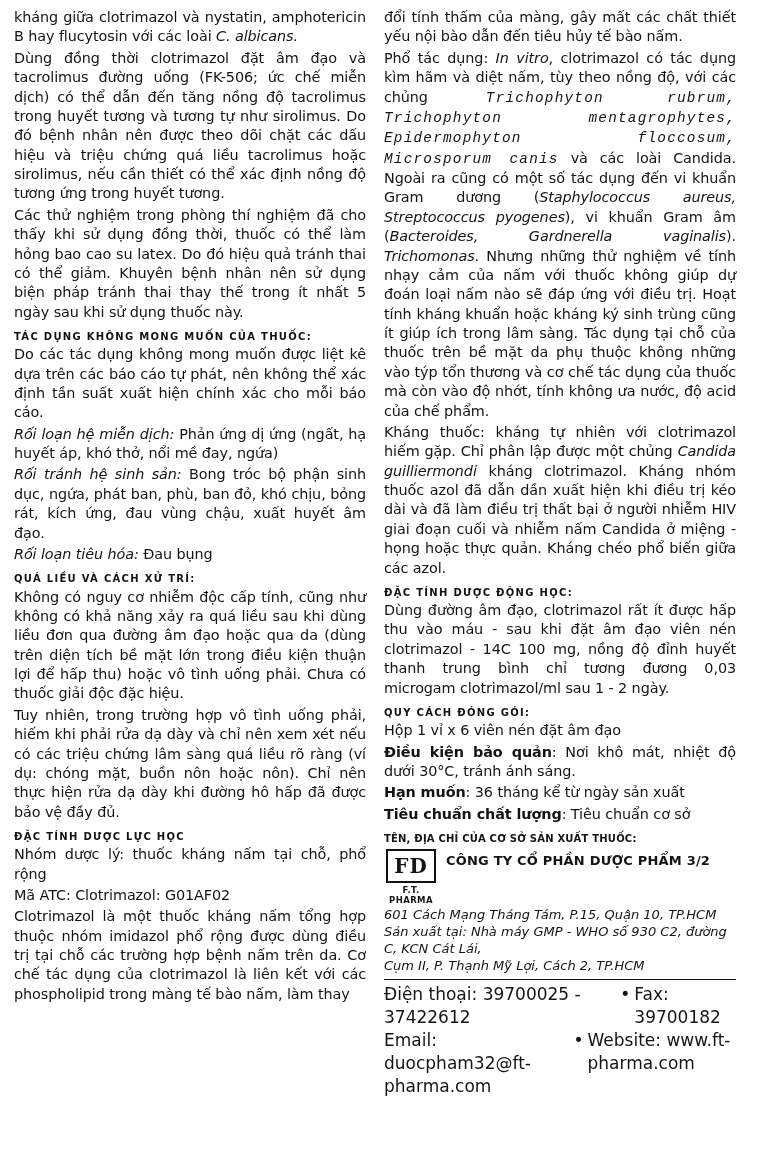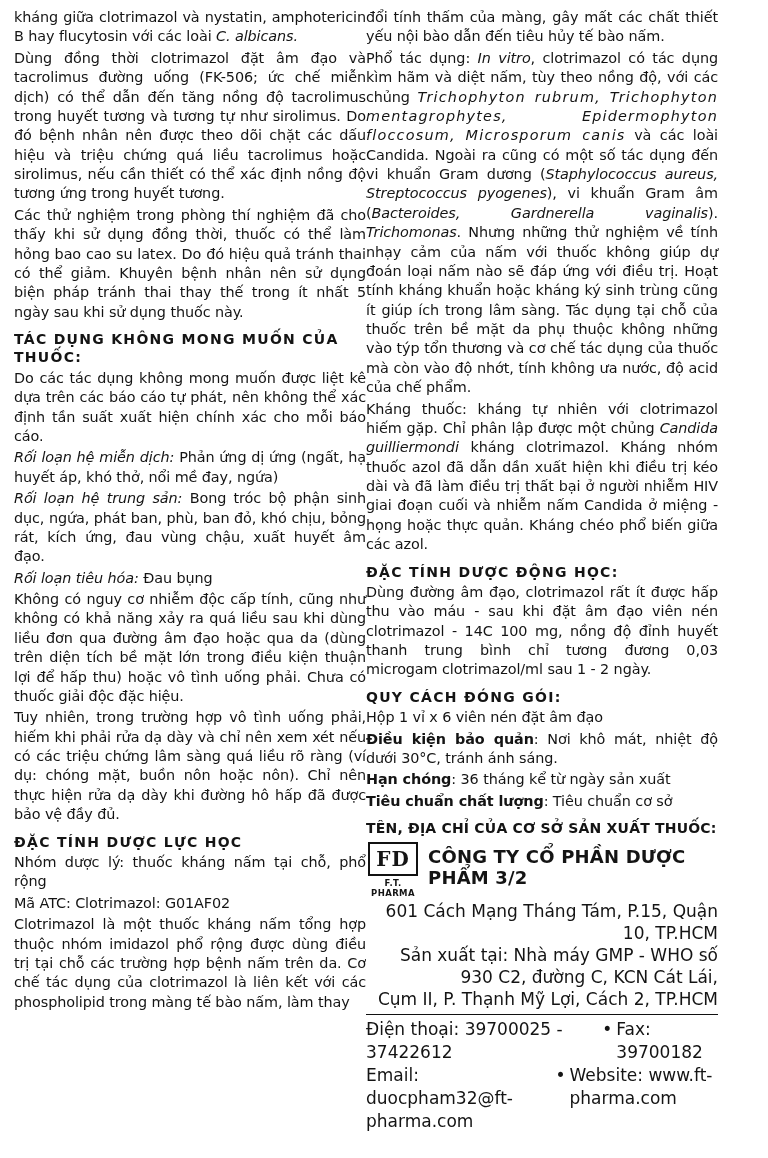--- a/index.html
+++ b/index.html
@@ -15,49 +15,51 @@
     position: relative;
     overflow: hidden;
   }
   .page {
     width: 768px;
     height: 1158px;
     box-sizing: border-box;
     padding: 8px 14px 6px 14px;
     display: flex;
     flex-direction: row;
+    gap: 18px;
   }
   .col {
     width: 352px;
     flex: 0 0 352px;
   }
   p {
     margin: 0 0 2px 0;
     font-size: 14.4px;
     line-height: 1.345;
     text-align: justify;
     text-justify: inter-word;
     letter-spacing: -0.1px;
   }
   .head {
     margin: 8px 0 2px 0;
-    font-size: 14px;
+    font-size: 10px;
     font-weight: bold;
     line-height: 1.32;
     letter-spacing: 0.2px;
     text-align: left;
   }
   .head-wide {
     letter-spacing: 1.3px;
   }
   .it { font-style: italic; }
   .b { font-weight: bold; }
   .spaced-it {
     font-style: italic;
     letter-spacing: 1.2px;
+    font-family: Liberation Mono, monospace;
   }
   .bold-italic-block {
     margin: 4px 0 3px 0;
     font-size: 14.4px;
     font-weight: bold;
     font-style: italic;
     line-height: 1.36;
     text-align: justify;
   }
   
@@ -89,32 +91,33 @@
     line-height: 1;
     font-family: "DejaVu Serif", serif;
   }
   .logo-caption {
     font-size: 8.5px;
     font-weight: bold;
     letter-spacing: 0.4px;
     margin-top: 2px;
   }
   .maker-name {
-    font-size: 18px;
+    font-size: 13px;
     font-weight: bold;
     letter-spacing: 0.2px;
     padding-top: 6px;
   }
   .maker-lines {
     margin-top: 2px;
   }
   .maker-line {
-    font-size: 17px;
+    font-size: 13px;
     line-height: 1.3;
-    text-align: right;
+    text-align: left;
+    font-style: italic;
   }
   .maker-sep {
     border: 0;
     border-top: 1.6px solid #111;
     margin: 4px 0 3px 0;
   }
   .contact-row {
     display: flex;
     justify-content: space-between;
     font-size: 17px;
@@ -136,25 +139,26 @@
     <p>Dùng đồng thời clotrimazol đặt âm đạo và tacrolimus đường uống (FK-506; ức chế miễn dịch) có thể dẫn đến tăng nồng độ tacrolimus trong huyết tương và tương tự như sirolimus. Do đó bệnh nhân nên được theo dõi chặt các dấu hiệu và triệu chứng quá liều tacrolimus hoặc sirolimus, nếu cần thiết có thể xác định nồng độ tương ứng trong huyết tương.</p>
 
     <p>Các thử nghiệm trong phòng thí nghiệm đã cho thấy khi sử dụng đồng thời, thuốc có thể làm hỏng bao cao su latex. Do đó hiệu quả tránh thai có thể giảm. Khuyên bệnh nhân nên sử dụng biện pháp tránh thai thay thế trong ít nhất 5 ngày sau khi sử dụng thuốc này.</p>
 
     <div class="head head-wide">TÁC DỤNG KHÔNG MONG MUỐN CỦA THUỐC:</div>
 
     <p>Do các tác dụng không mong muốn được liệt kê dựa trên các báo cáo tự phát, nên không thể xác định tần suất xuất hiện chính xác cho mỗi báo cáo.</p>
 
     <p><span class="it">Rối loạn hệ miễn dịch:</span><span> Phản ứng dị ứng (ngất, hạ huyết áp, khó thở, nổi mề đay, ngứa)</span></p>
 
-    <p><span class="it">Rối loạn hệ trung sản:</span><span> Bong tróc bộ phận sinh dục, ngứa, phát ban, phù, ban đỏ, khó chịu, bỏng rát, kích ứng, đau vùng chậu, xuất huyết âm đạo.</span></p>
+    <p><span class="it">Rối tránh hệ sinh sản:</span><span> Bong tróc bộ phận sinh dục, ngứa, phát ban, phù, ban đỏ, khó chịu, bỏng rát, kích ứng, đau vùng chậu, xuất huyết âm đạo.</span></p>
 
     <p><span class="it">Rối loạn tiêu hóa:</span><span> Đau bụng</span></p>
 
 
+    <div class="head head-wide">QUÁ LIỀU VÀ CÁCH XỬ TRÍ:</div>
 
     <p>Không có nguy cơ nhiễm độc cấp tính, cũng như không có khả năng xảy ra quá liều sau khi dùng liều đơn qua đường âm đạo hoặc qua da (dùng trên diện tích bề mặt lớn trong điều kiện thuận lợi để hấp thu) hoặc vô tình uống phải. Chưa có thuốc giải độc đặc hiệu.</p>
 
     <p>Tuy nhiên, trong trường hợp vô tình uống phải, hiếm khi phải rửa dạ dày và chỉ nên xem xét nếu có các triệu chứng lâm sàng quá liều rõ ràng (ví dụ: chóng mặt, buồn nôn hoặc nôn). Chỉ nên thực hiện rửa dạ dày khi đường hô hấp đã được bảo vệ đầy đủ.</p>
 
     <div class="head head-wide">ĐẶC TÍNH DƯỢC LỰC HỌC</div>
 
     <p>Nhóm dược lý: thuốc kháng nấm tại chỗ, phổ rộng</p>
 
     <p>Mã ATC: Clotrimazol: G01AF02</p>
@@ -175,21 +179,21 @@
 
     <p>Dùng đường âm đạo, clotrimazol rất ít được hấp thu vào máu - sau khi đặt âm đạo viên nén clotrimazol - 14C 100 mg, nồng độ đỉnh huyết thanh trung bình chỉ tương đương 0,03 microgam clotrimazol/ml sau 1 - 2 ngày.</p>
 
     <div class="head head-wide">QUY CÁCH ĐÓNG GÓI:</div>
 
     <p>Hộp 1 vỉ x 6 viên nén đặt âm đạo</p>
 
 
     <p><span class="b">Điều kiện bảo quản</span><span>: Nơi khô mát, nhiệt độ dưới 30°C, tránh ánh sáng.</span></p>
 
-    <p><span class="b">Hạn chóng</span><span>: 36 tháng kể từ ngày sản xuất</span></p>
+    <p><span class="b">Hạn muốn</span><span>: 36 tháng kể từ ngày sản xuất</span></p>
 
     <p><span class="b">Tiêu chuẩn chất lượng</span><span>: Tiêu chuẩn cơ sở</span></p>
 
     <div class="head">TÊN, ĐỊA CHỈ CỦA CƠ SỞ SẢN XUẤT THUỐC:</div>
 
     <div class="maker">
       <div class="maker-top">
         <div class="logo">
           <div class="logo-box">FD</div>
           <div class="logo-caption">F.T. PHARMA</div>

